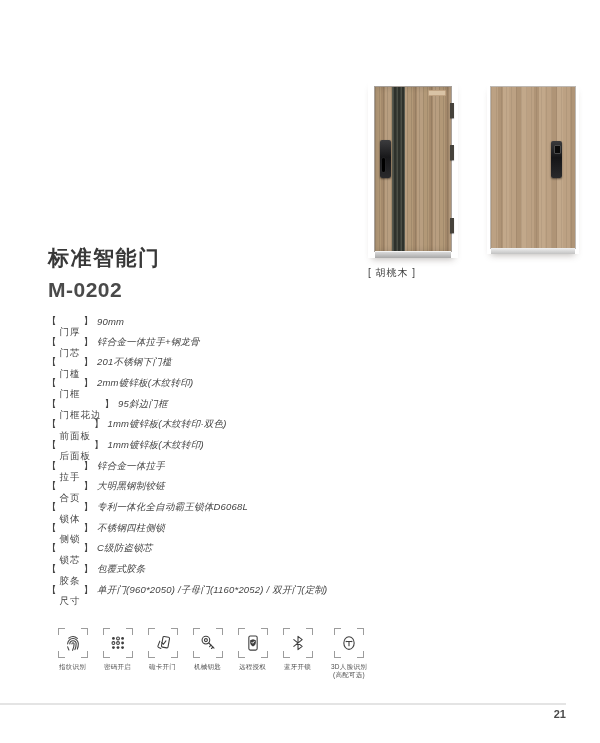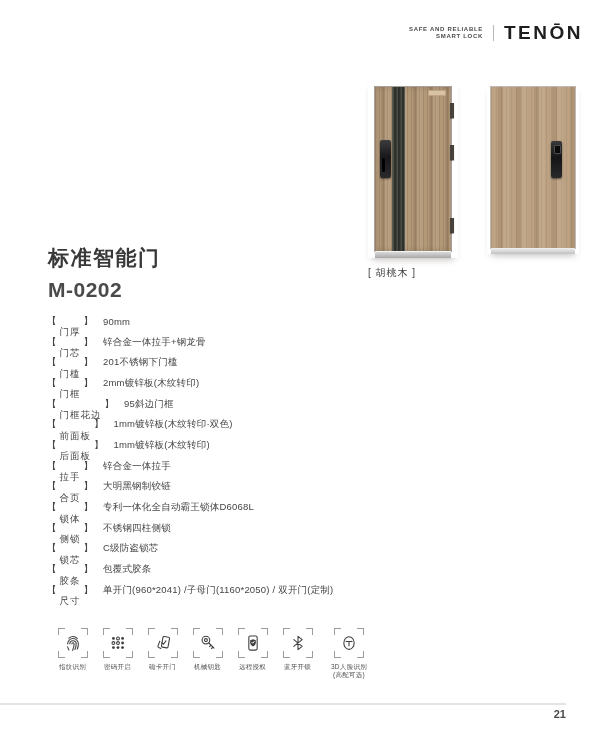--- a/index.html
+++ b/index.html
@@ -68,21 +68,21 @@
   
   .title-block { position:absolute; left:48px; top:220px; }
   .product-title { font-size:21px; font-weight:700; color:#383838; letter-spacing:1.5px;margin-top:24px; }
   .product-model { font-size:21px; font-weight:700; color:#4a4a4a; margin-top:6px; letter-spacing:.5px; }
 
   
   .specs { position:absolute; left:47px; top:311px; }
   .spec-row { height:20.7px; display:flex; align-items:center; font-size:9.5px; color:#454545; }
   .spec-row .br { color:#454545; }
   .spec-row .lbl { padding:0 3px; letter-spacing:1px;margin-top:23px; }
-  .spec-row .val { margin-left:10px; letter-spacing:.2px; }
+  .spec-row .val { margin-left:4px; letter-spacing:.2px;font-style:italic; }
 
   
   .features { position:absolute; left:50px; top:628px; display:flex; }
   .feature { width:45px; display:flex; flex-direction:column; align-items:center; }
   .feature.wide { width:58px; }
   .fr { position:relative; width:30px; height:30px; display:flex; align-items:center; justify-content:center; }
   .fr i { position:absolute; width:7px; height:7px; border:0 solid #9c9c9c; }
   .fr i.tl { top:0; left:0; border-top-width:1px; border-left-width:1px; }
   .fr i.tr { top:0; right:0; border-top-width:1px; border-right-width:1px; }
   .fr i.bl { bottom:0; left:0; border-bottom-width:1px; border-left-width:1px; }
@@ -94,28 +94,20 @@
 
   
   .footer-rule { position:absolute; left:0; top:703px; width:566px; height:2px; background:#e4e4e4; }
   .page-number { position:absolute; top:708px; right:34px; font-size:11px; font-weight:700; color:#4a4a4a; }
 </style>
 </head>
 <body>
 
 <div class="page">
 
-  <div class="header">
-    <div class="tagline">
-      <div>SAFE AND RELIABLE</div>
-      <div>SMART LOCK</div>
-    </div>
-    <div class="header-divider"></div>
-    <div class="brand-logo">TENŌN</div>
-  </div>
 
   <div class="door door-front">
     <div class="leaf">
       <div class="stripe"></div>
       <div class="lock-front"></div>
       <div class="brand-plate"></div>
       <div class="hinge h1"></div>
       <div class="hinge h2"></div>
       <div class="hinge h3"></div>
     </div>
@@ -212,21 +204,21 @@
     <div class="spec-row">
         <span class="br">【</span>
         <span class="lbl">胶条</span>
         <span class="br">】</span>
         <span class="val">包覆式胶条</span>
       </div>
     <div class="spec-row">
         <span class="br">【</span>
         <span class="lbl">尺寸</span>
         <span class="br">】</span>
-        <span class="val">单开门(960*2041) /子母门(1160*2050) / 双开门(定制)</span>
+        <span class="val">单开门(960*2050) /子母门(1160*2052) / 双开门(定制)</span>
       </div>
   </div>
 
   <div class="features">
 
     <div class="feature">
       <div class="fr">
         <i class="tl"></i>
           <i class="tr"></i>
           <i class="bl"></i>

